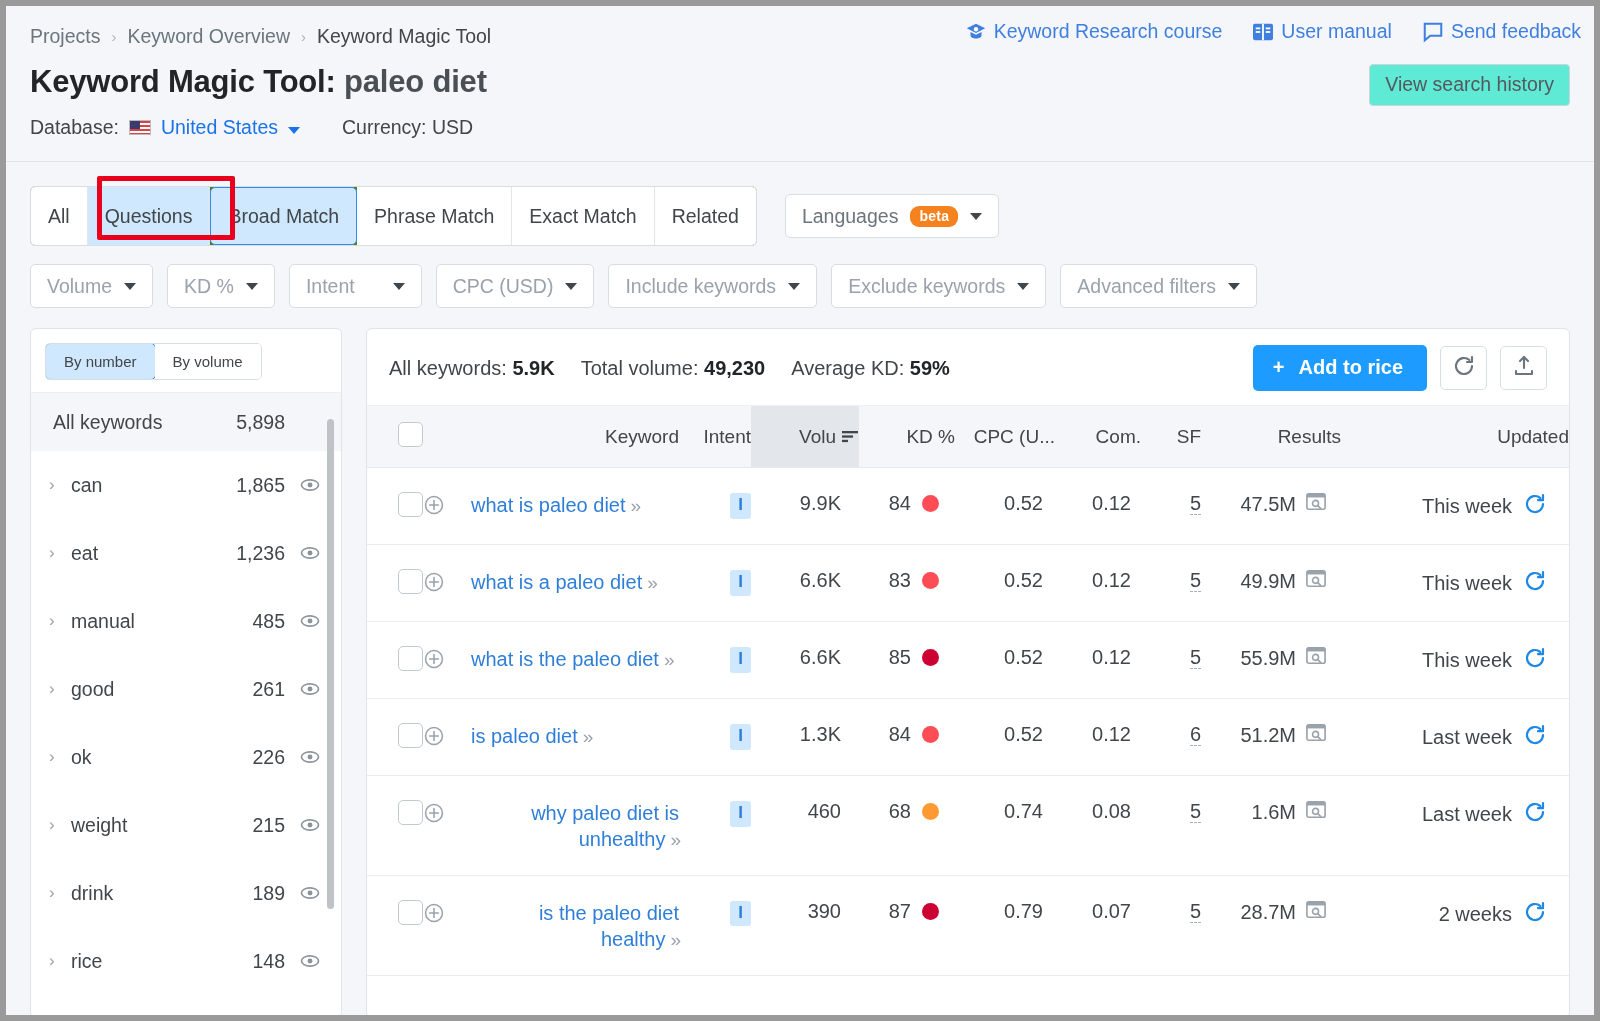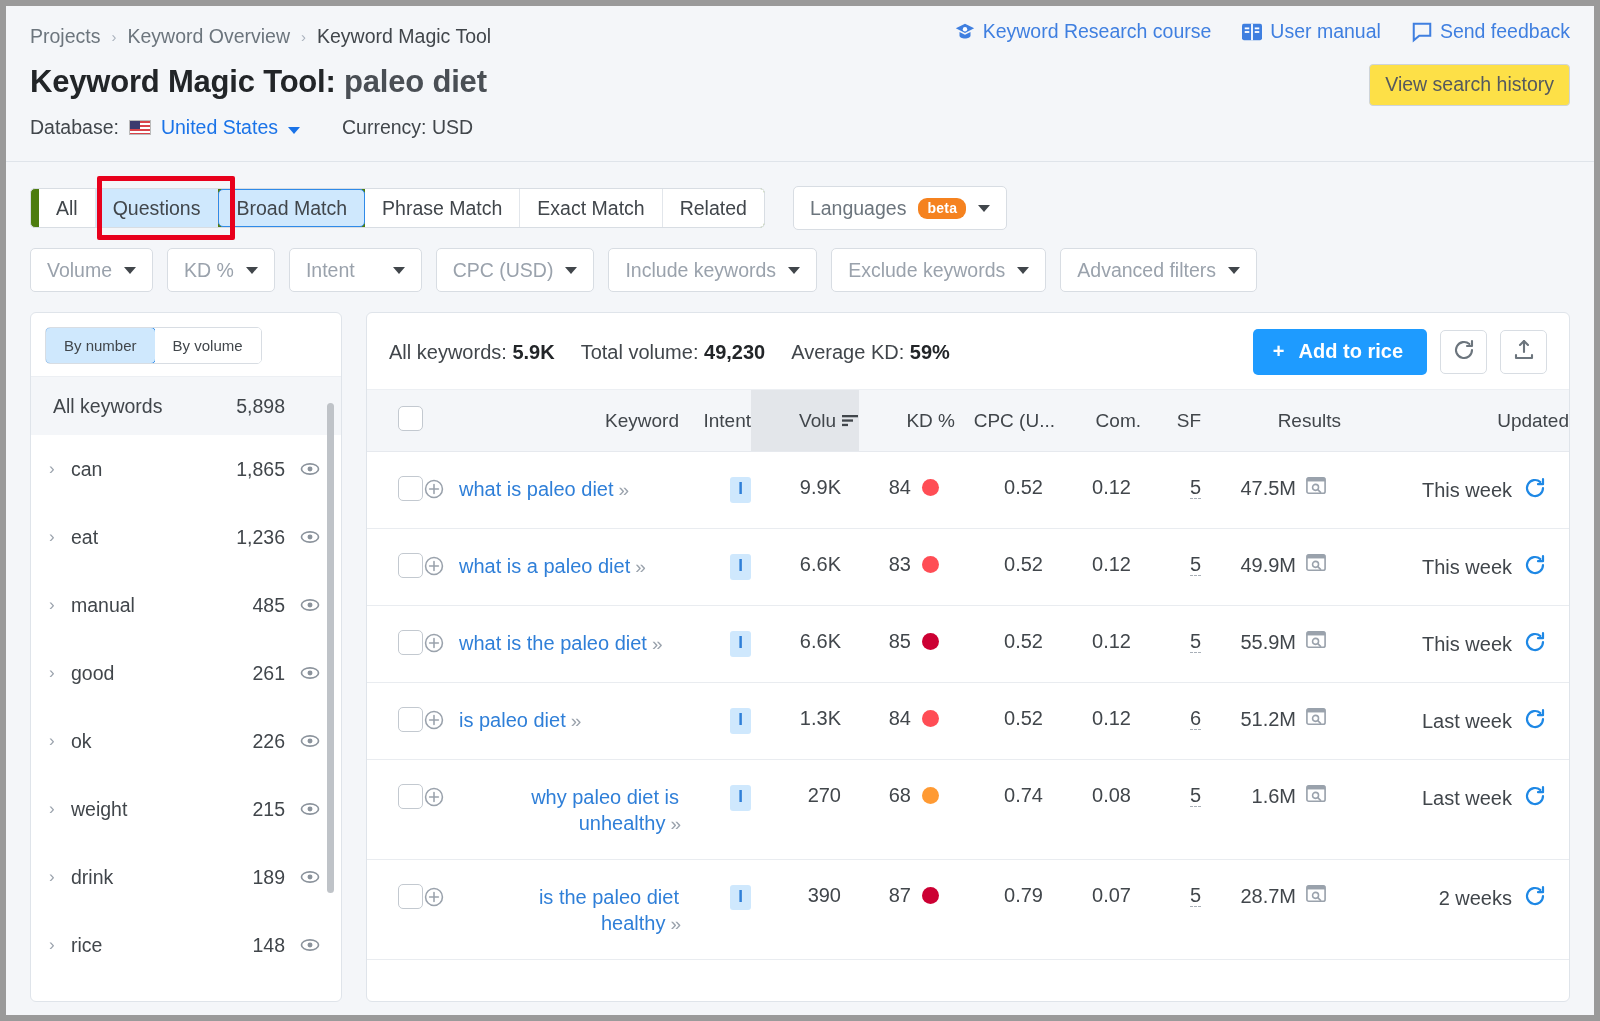--- a/index.html
+++ b/index.html
@@ -24,39 +24,39 @@
     height: 156px;
     position: relative;
     border-bottom: 1px solid #dfe4ea;
   }
   .breadcrumb { display:flex; align-items:center; gap:11px; font-size:19.5px; color:#6c757d; height:32px;}
   .bc-sep { color:#aab2bd; font-size:15px; }
   .bc-cur { color:#41464b; }
   .bc-item { cursor:pointer; }
 
   .hdr-links {
-    position:absolute; right:24px; top:14px;
+    position:absolute; right:13px; top:14px;
     display:flex; align-items:center; gap:30px;
     font-size:19.5px; color:#1a73e8;
   }
   .hdr-link { display:flex; align-items:center; gap:7px; cursor:pointer; color:#3f7fe0;}
   .hdr-link svg { display:block; }
 
   .page-title {
     margin-top: 12px;
     font-size: 31px;
     font-weight: 700;
     color:#222528;
     letter-spacing:-0.2px;
   }
   .page-title .term { color:#4a4f55; font-weight:700; }
 
   .view-history {
     position:absolute; right:24px; top:58px;
-    border:1px solid #ced4da; background:#fde047;
+    border:1px solid #ced4da; background:#5eead4;
     border-radius:4px;
     font-size:19.5px; color:#55595e;
     padding:8px 15px 9px 15px;
     cursor:pointer;
   }
 
   .db-row { margin-top:16px; display:flex; align-items:center; gap:10px; font-size:19.5px; color:#41464b; }
   .db-label { color:#41464b; }
   .flag { display:inline-block; width:22px; height:15px; position:relative; border:1px solid #bbb; vertical-align:middle;
           background: repeating-linear-gradient(to bottom, #d8434a 0 2px, #ffffff 2px 4px); }
@@ -64,21 +64,21 @@
   .db-value { color:#1a73e8; cursor:pointer; }
   .currency { margin-left:32px; color:#41464b; }
 
   
   .filters { padding: 24px 24px 0 24px; }
   .tab-row { display:flex; align-items:center; gap:14px; position:relative; }
 
   .tabgroup {
     display:flex; background:#4d7c0f;
     border:1px solid #d8dde3; border-radius:5px;
-    height:40px; overflow:hidden;padding-left:8px;
+    height:60px; overflow:hidden;
   }
   .tab {
     display:flex; align-items:center; justify-content:center;
     padding: 0 17px; font-size:19.5px; color:#41464b;
     border-right:1px solid #e2e6eb; cursor:pointer; background:#fff;
     height:100%;
   }
   .tab:last-child { border-right:none; }
   .tab.sel-soft { background:#cfe8fd; }
   .tab.sel-strong { background:#cfe8fd; border:1px solid #2f8ae8; border-radius:5px; }
@@ -185,21 +185,21 @@
   td.c-intent { text-align:center; }
   td.c-vol { padding-right:18px; }
   td.c-kd { padding-right:16px; }
   td.c-cpc { padding-right:12px; }
   td.c-com { padding-right:10px; }
   td.c-sf { text-align:left; padding-left:6px; }
   td.c-res { padding-right:14px; }
   td.c-upd { padding-right:22px; }
 
   .cb { width:25px; height:25px; border:1.6px solid #c3c9d0; border-radius:5px; background:#fff; display:inline-block; cursor:pointer;}
-  .kwcell { display:flex; gap:14px; align-items:flex-start; }
+  .kwcell { display:flex; gap:26px; align-items:flex-start; }
   .plus { flex:0 0 22px; margin-top:2px; }
   .kwtext { color:#2f7fd8; line-height:1.32; cursor:pointer; }
   .dchev { color:#9aa2ac; font-size:19px; letter-spacing:-2px; margin-left:5px; }
   .intent-badge {
     display:inline-block; background:#cfe8fd; color:#2f7fd8; font-weight:700;
     font-size:17px; border-radius:3px; padding:3px 8px 4px 8px; line-height:1.1;
   }
   .kdwrap { display:inline-flex; align-items:center; gap:11px; justify-content:flex-end;text-align:center; }
   .dot { width:17px; height:17px; border-radius:50%; display:inline-block; }
   .sf-link { color:#41464b; border-bottom:1px dashed #a9b0b8; cursor:pointer; }
@@ -639,21 +639,21 @@
               <td class="c-kw">
                 <span class="kwcell">
                   <span class="plus"><svg width="22" height="22" viewBox="0 0 24 24">
                       <circle cx="12" cy="12" r="9.2" fill="none" stroke="#9aa2ac" stroke-width="1.7"></circle>
                       <path d="M12 7.2v9.6M7.2 12h9.6" stroke="#9aa2ac" stroke-width="1.7" stroke-linecap="round"></path>
                     </svg></span>
                   <span class="kwtext"><span>why paleo diet is unhealthy</span><span class="dchev">»</span></span>
                 </span>
               </td>
               <td class="c-intent"><span class="intent-badge">I</span></td>
-              <td class="c-vol">270</td>
+              <td class="c-vol">460</td>
               <td class="c-kd"><span class="kdwrap">
                   <span>68</span>
                   <span class="dot" style="background:#ff9a33"></span>
                 </span></td>
               <td class="c-cpc">0.74</td>
               <td class="c-com">0.08</td>
               <td class="c-sf"><span class="sf-link">5</span></td>
               <td class="c-res"><span class="reswrap">
                   <span>1.6M</span>
                   <span><svg width="22" height="20" viewBox="0 0 24 22">

